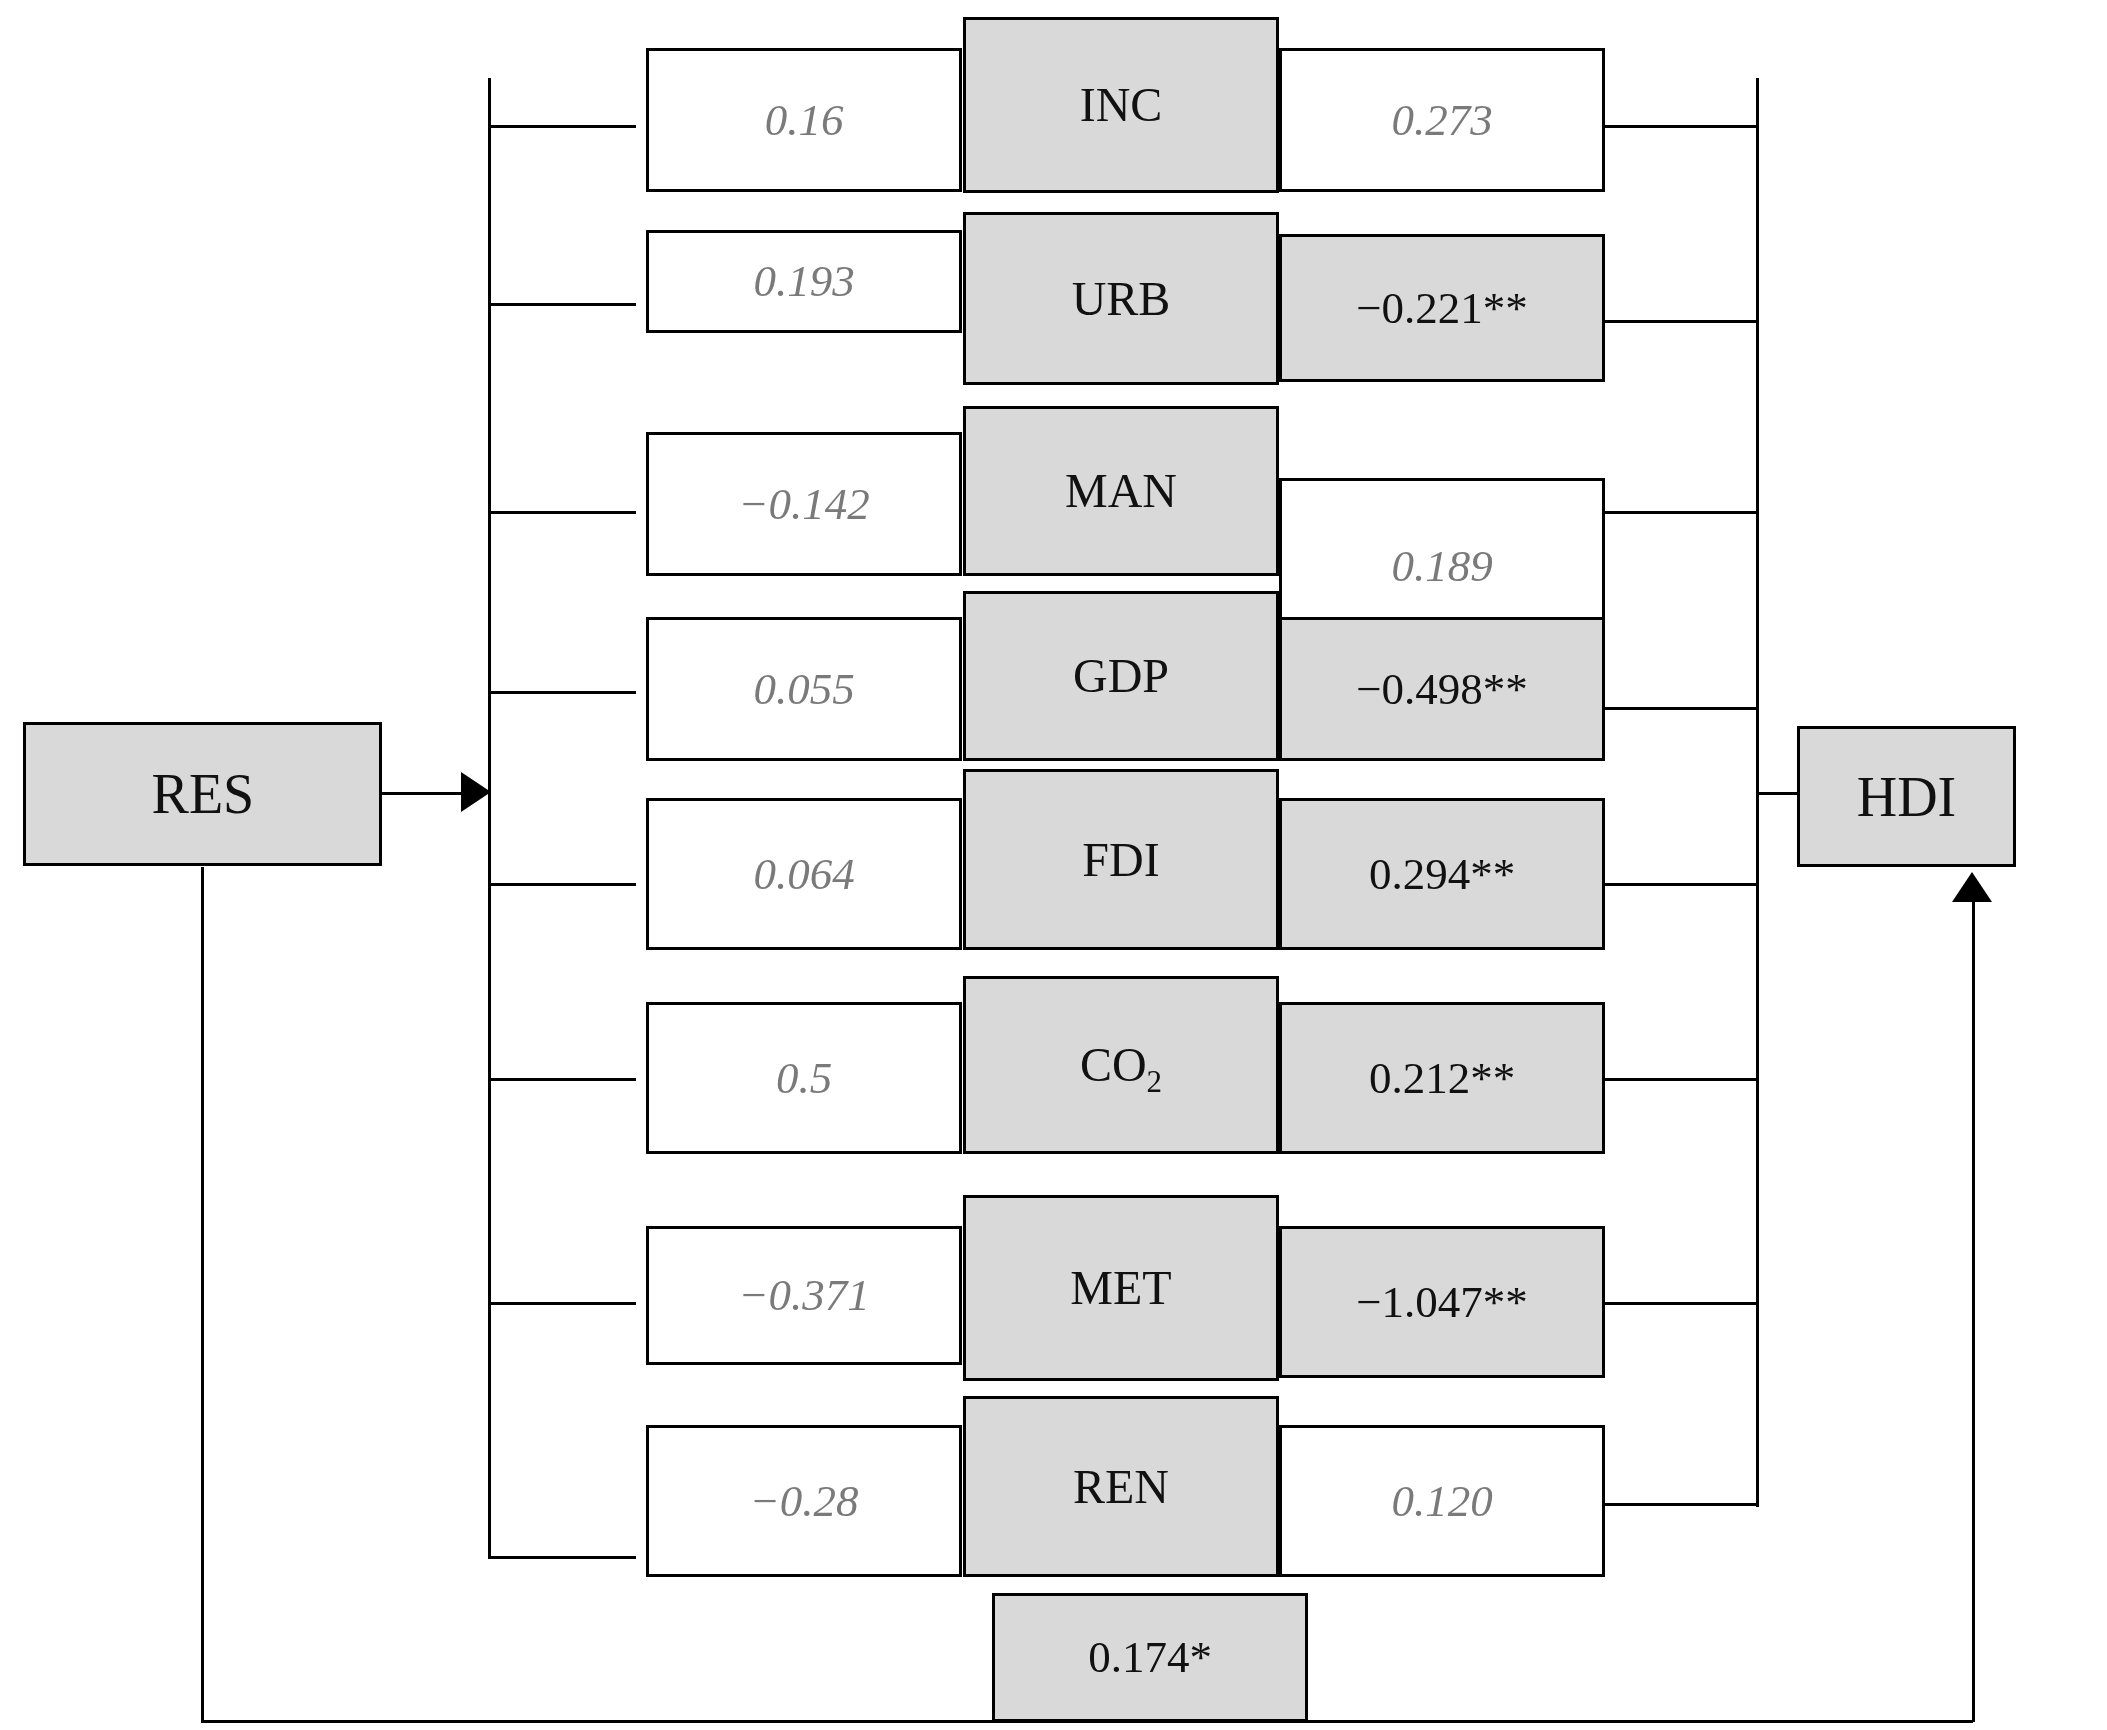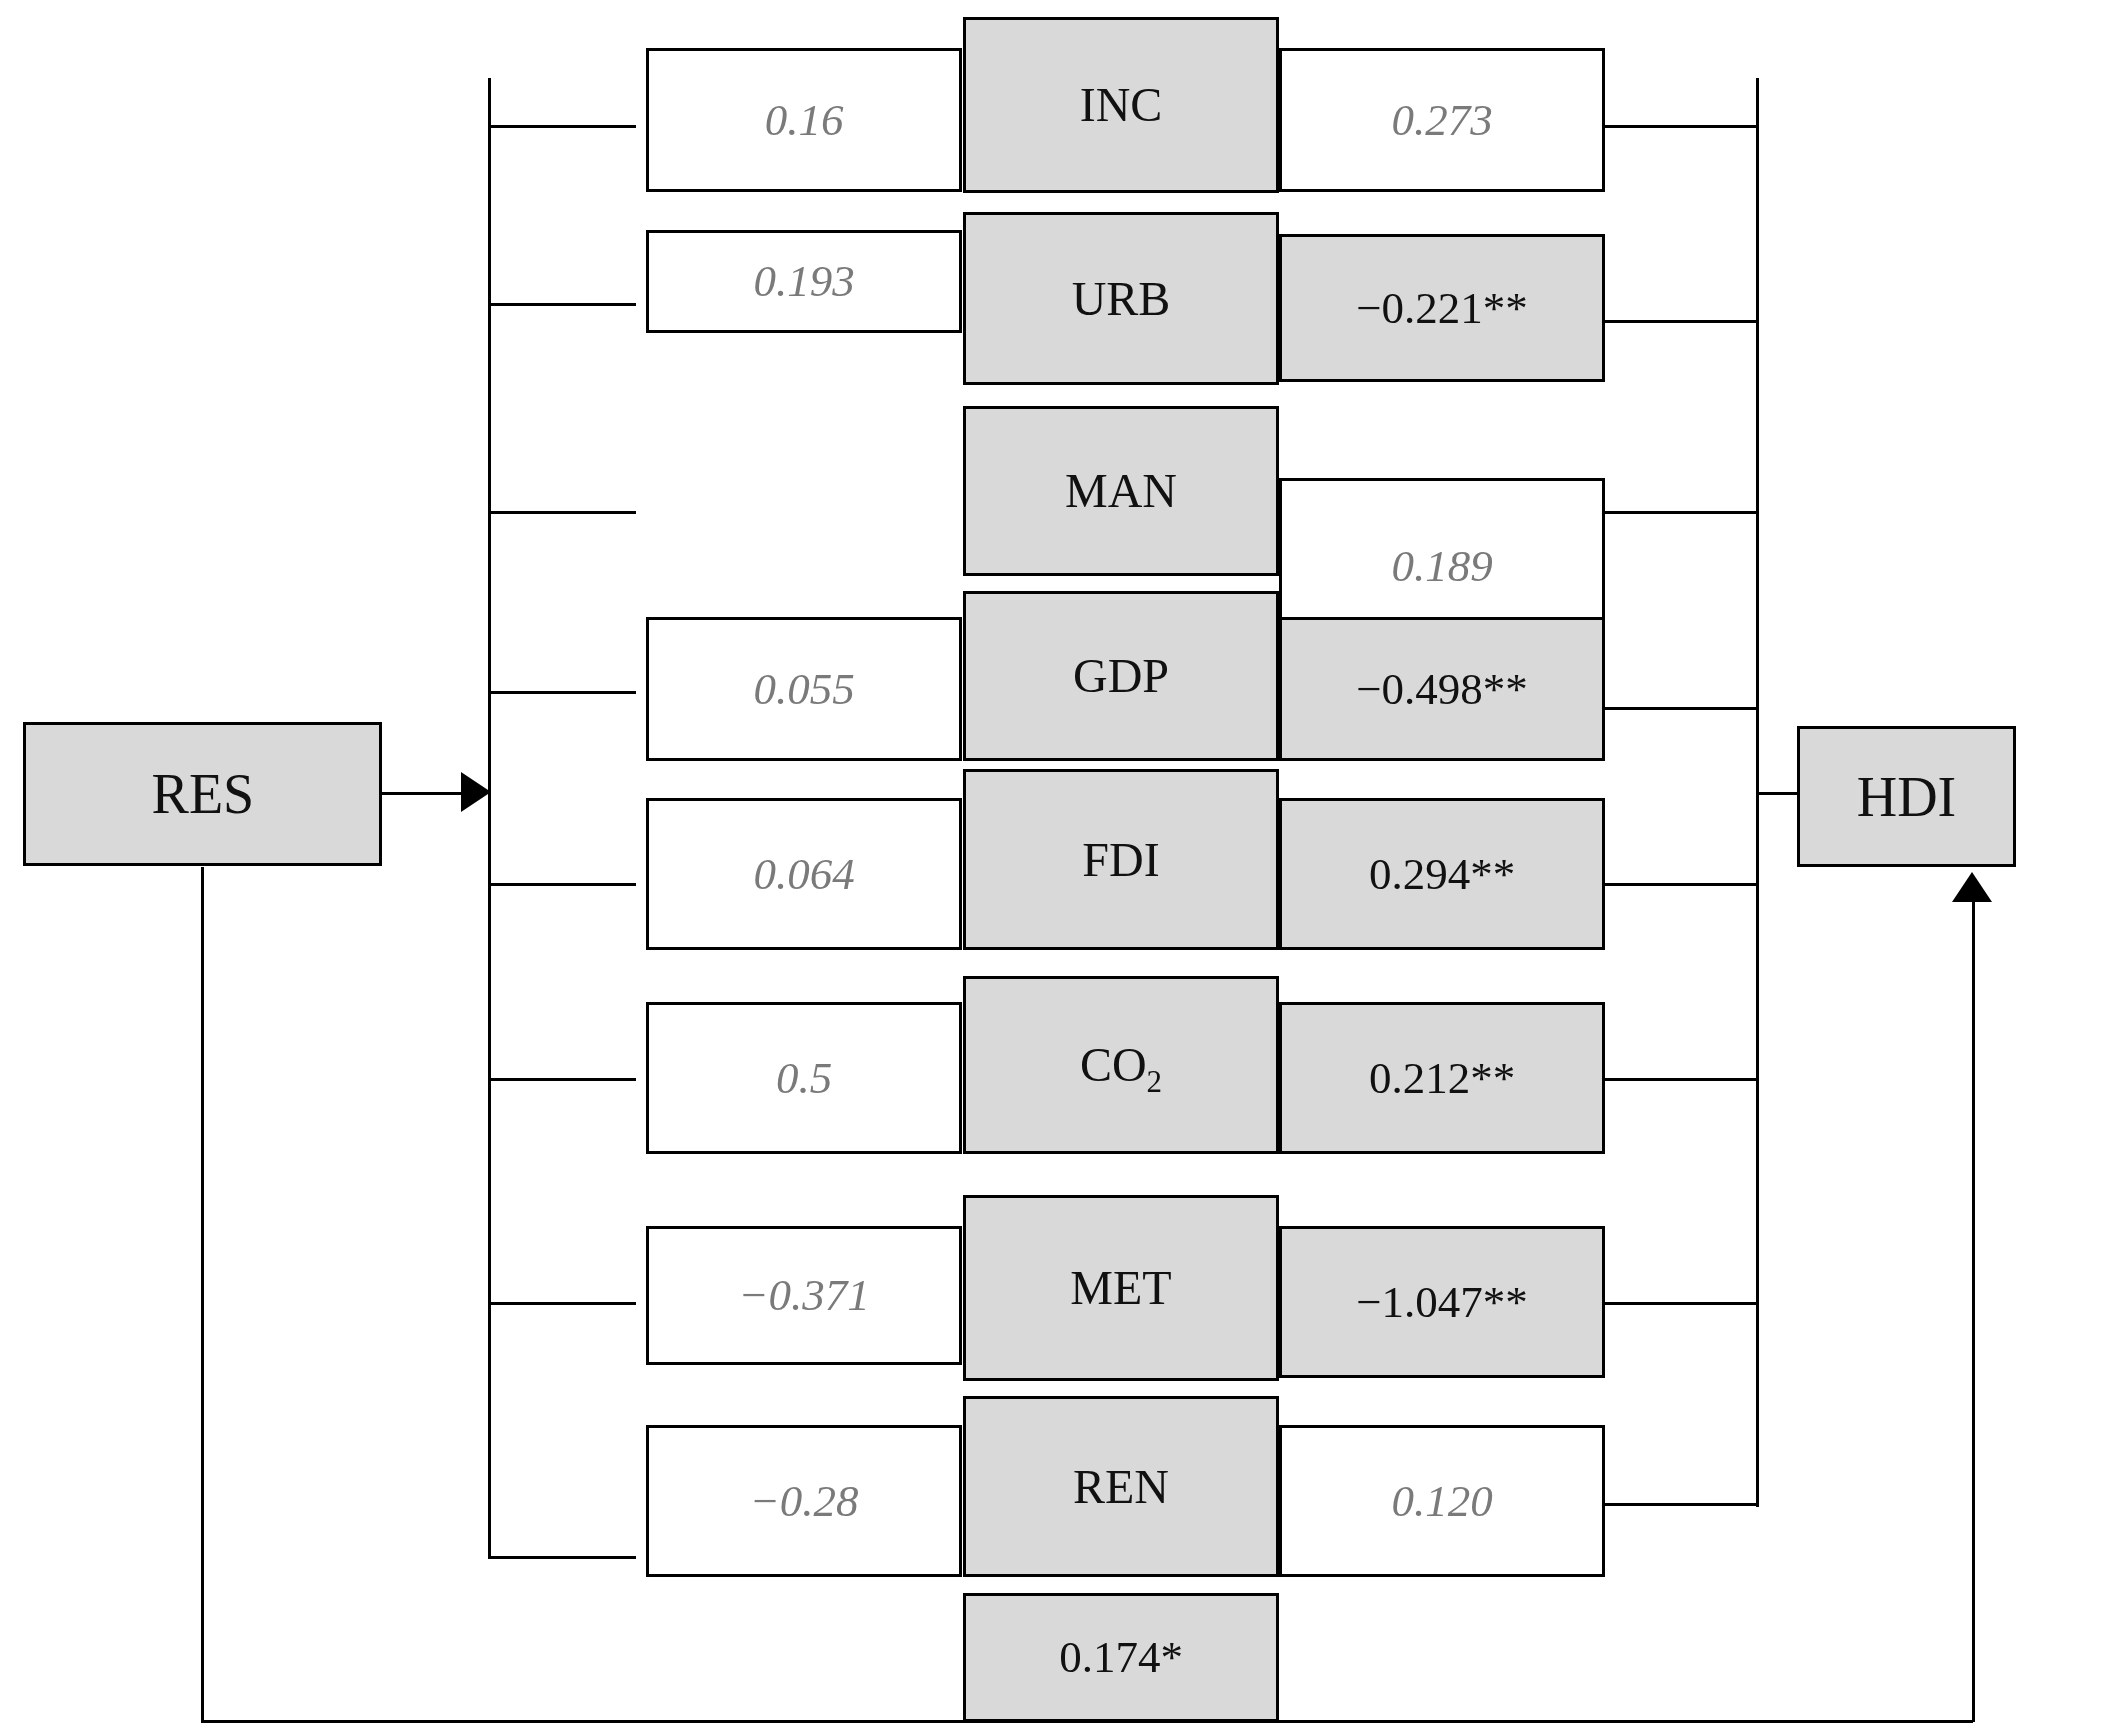--- a/index.html
+++ b/index.html
@@ -99,20 +99,23 @@
   <div class="box" style="left:646px;top:230px;width:316px;height:103px;">
     <span class="lbl coef">0.193</span>
   </div>
   <div class="box gray" style="left:963px;top:212px;width:316px;height:173px;">
     <span class="lbl node-label">URB</span>
   </div>
   <div class="box gray" style="left:1279px;top:234px;width:326px;height:148px;">
     <span class="lbl coef sig">−0.221**</span>
   </div>
 
+  <div class="box" style="left:646px;top:432px;width:316px;height:144px;">
+    <span class="lbl coef">−0.142</span>
+  </div>
   <div class="box gray" style="left:963px;top:406px;width:316px;height:170px;">
     <span class="lbl node-label">MAN</span>
   </div>
   <div class="box" style="left:1279px;top:432px;width:326px;height:176px;margin-top:46px;">
     <span class="lbl coef">0.189</span>
   </div>
 
   <div class="box" style="left:646px;top:617px;width:316px;height:144px;">
     <span class="lbl coef">0.055</span>
   </div>
@@ -156,18 +159,18 @@
   <div class="box" style="left:646px;top:1425px;width:316px;height:152px;">
     <span class="lbl coef">−0.28</span>
   </div>
   <div class="box gray" style="left:963px;top:1396px;width:316px;height:181px;">
     <span class="lbl node-label">REN</span>
   </div>
   <div class="box" style="left:1279px;top:1425px;width:326px;height:152px;">
     <span class="lbl coef">0.120</span>
   </div>
 
-  <div class="box gray" style="left:963px;top:1593px;width:316px;height:129px;">
+  <div class="box gray" style="left:992px;top:1593px;width:316px;height:129px;">
     <span class="lbl coef sig">0.174*</span>
   </div>
 
 </div>
 
 
 </body></html>

